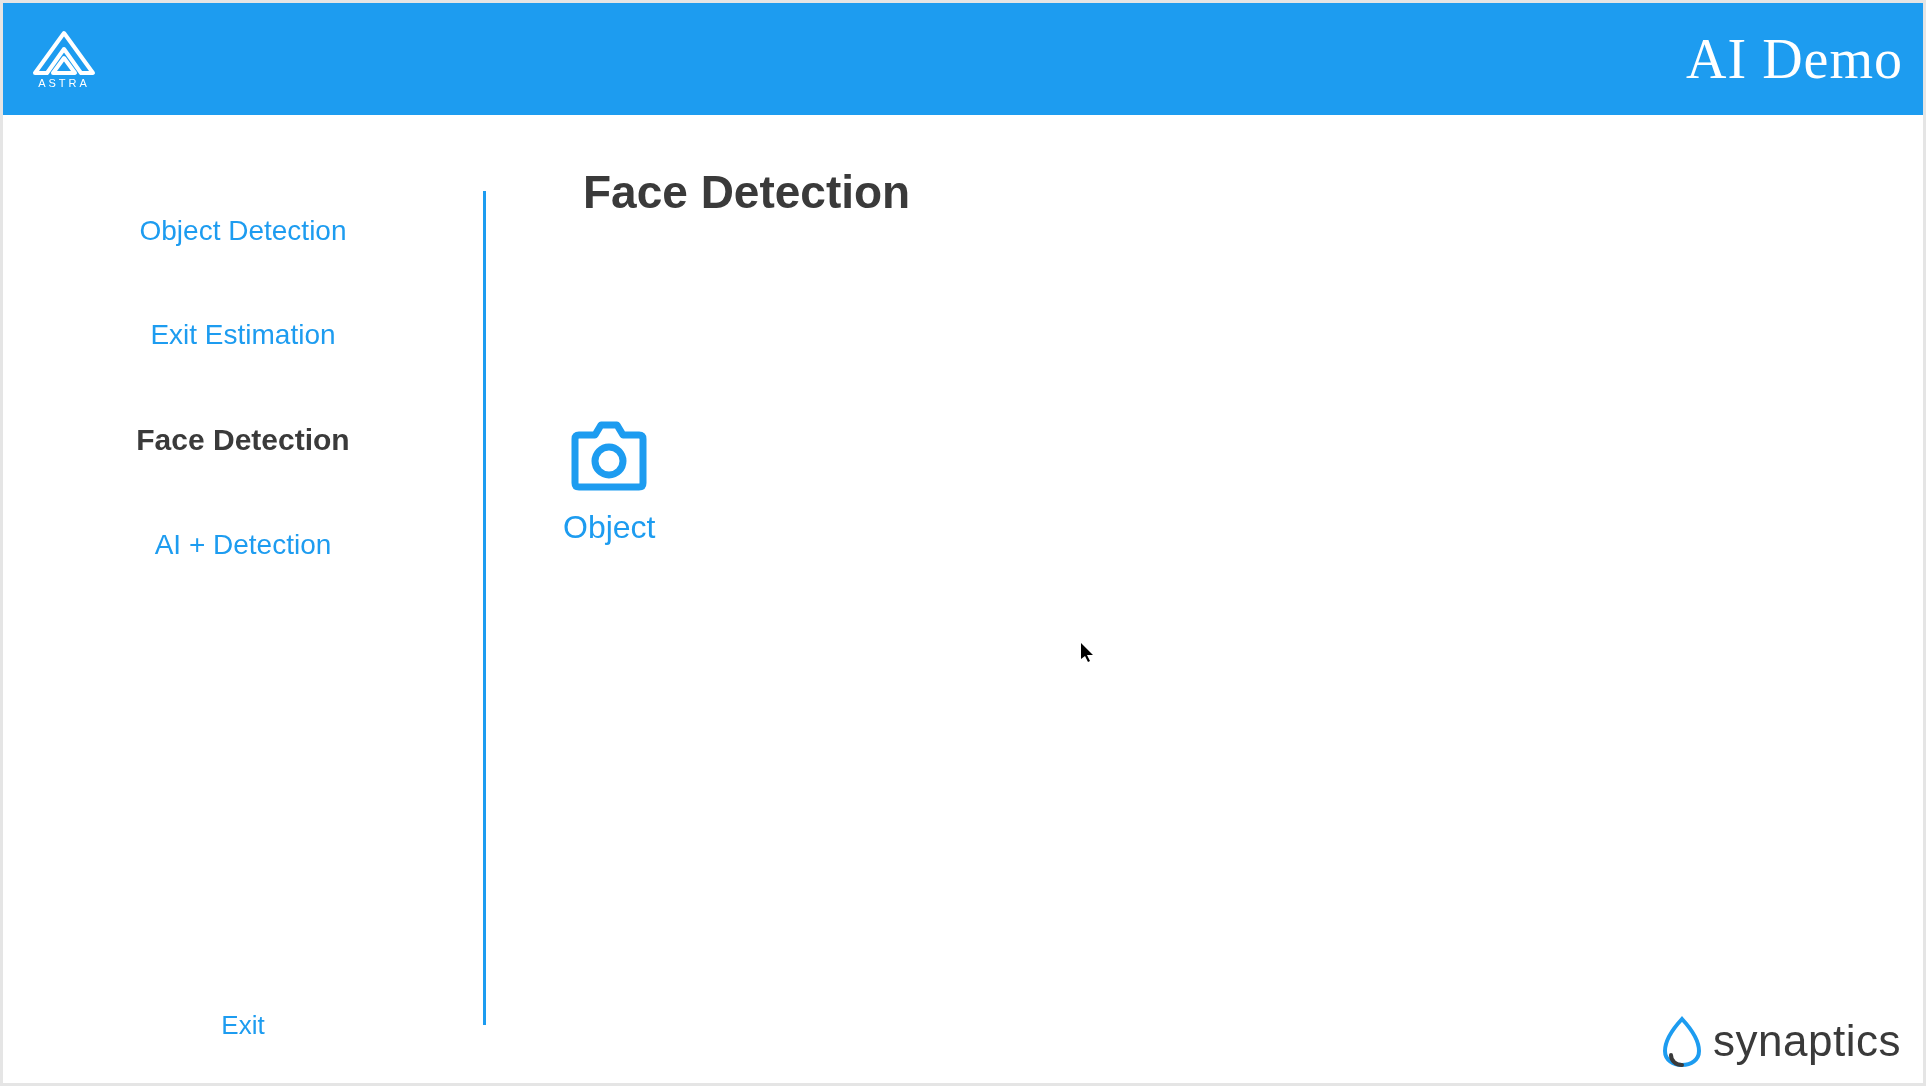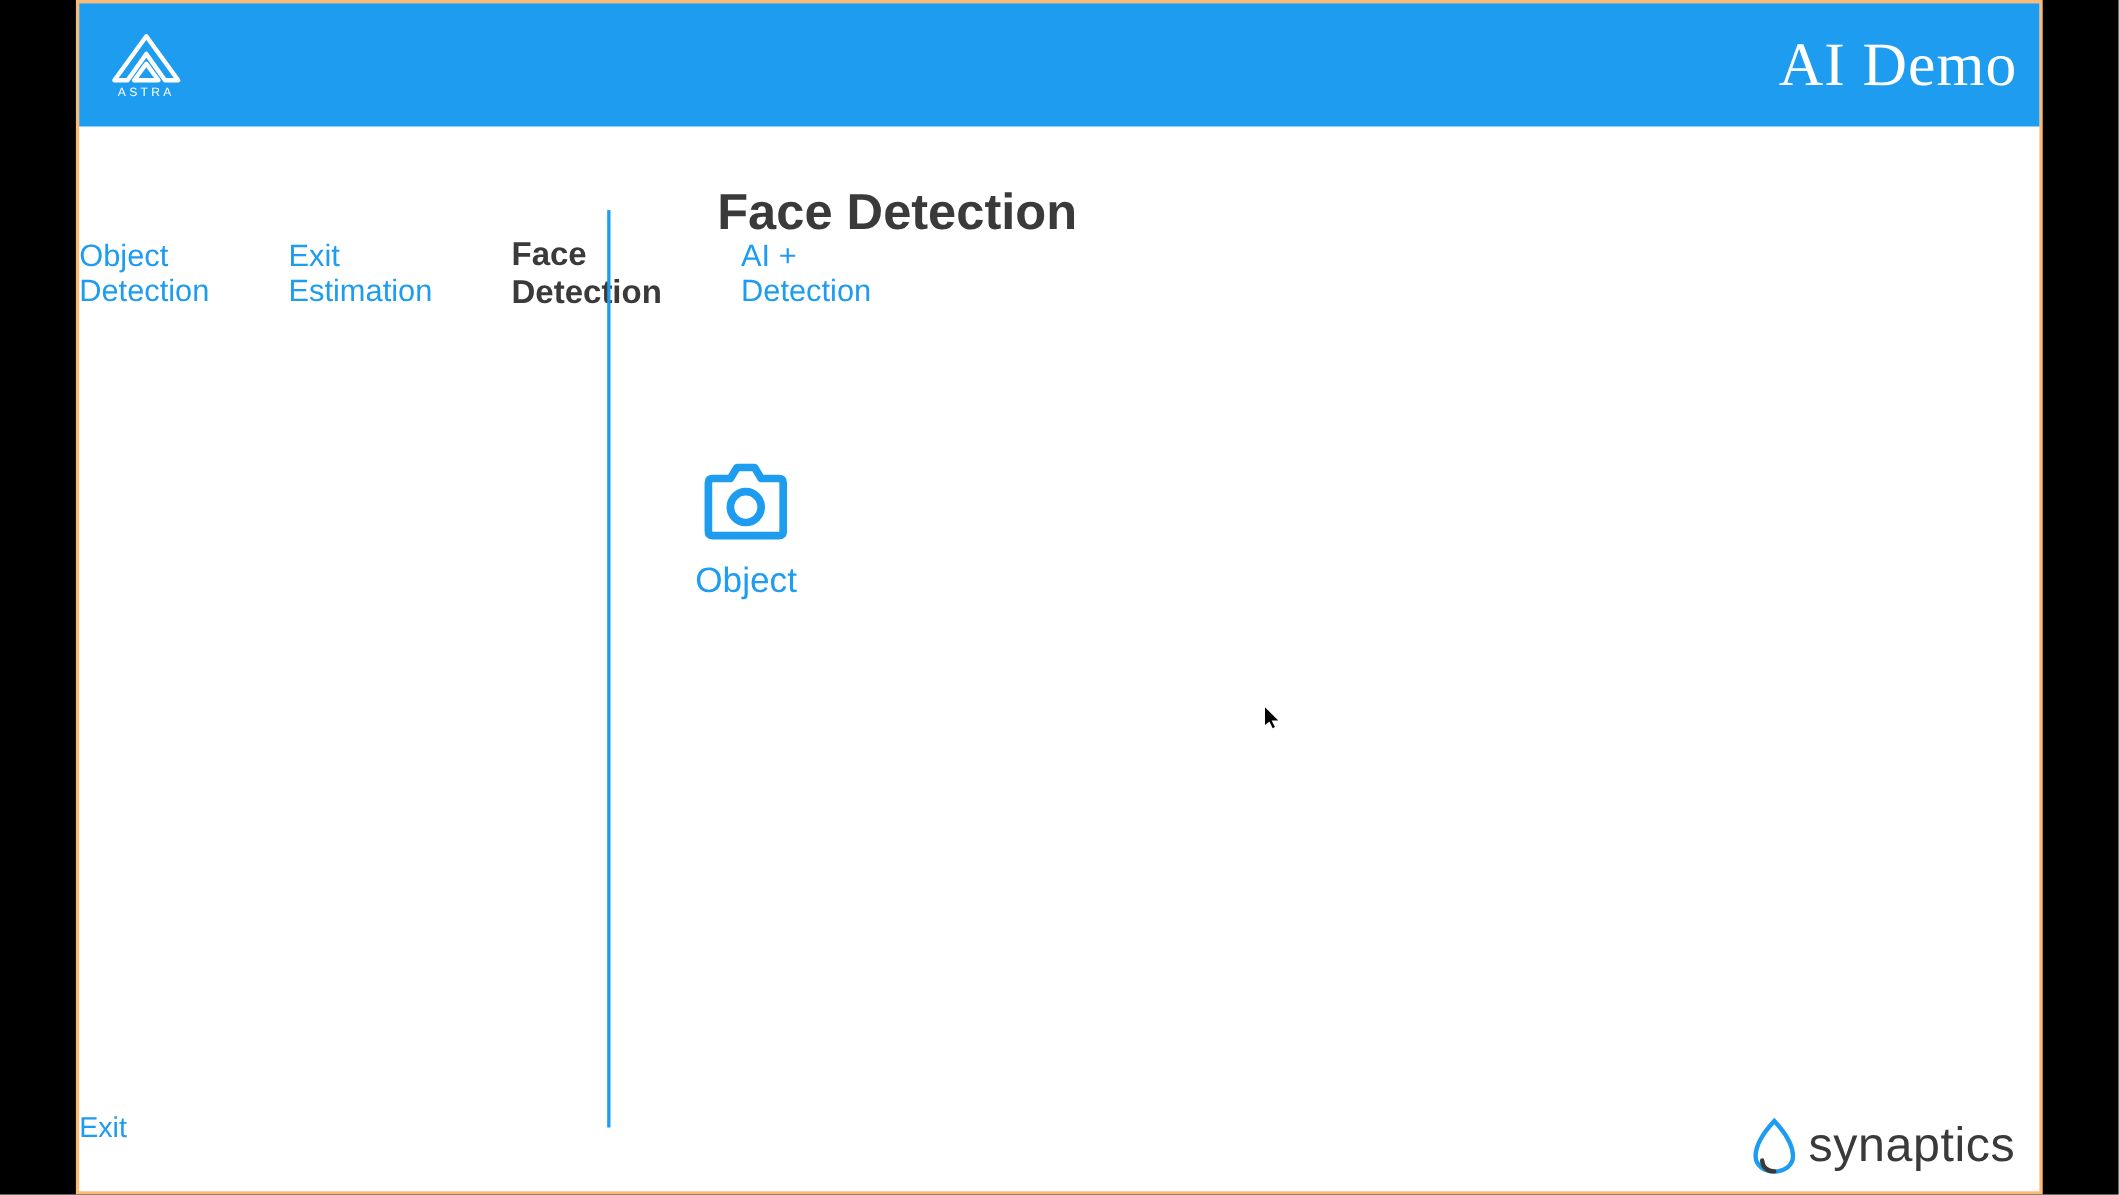--- a/index.html
+++ b/index.html
@@ -5,23 +5,23 @@
   * { box-sizing: border-box; margin: 0; padding: 0; }
   html, body { width: 100%; height: 100%; }
   body {
     font-family: Arial, Helvetica, sans-serif;
     background: #000;
     display: flex;
     align-items: center;
     justify-content: center;
   }
   .frame {
-    width: 1788px;
+    width: 1926px;
     height: 1086px;
-    background: #fdba74;
+    background: #e5e5e5;
     padding: 3px;
   }
   .app {
     width: 100%;
     height: 100%;
     background: #fff;
     display: flex;
     flex-direction: column;
     position: relative;
   }
@@ -51,41 +51,41 @@
     display: flex;
     position: relative;
   }
   .sidebar {
     width: 480px;
     position: relative;
     padding-top: 100px;
   }
   .sidebar-items {
     display: flex;
-    flex-direction: row;
+    flex-direction: column;
     align-items: center;
     gap: 72px;
   }
   .sidebar-item {
     font-size: 28px;
     color: #1d9cf0;
     cursor: pointer;
     font-weight: 400;
   }
   .sidebar-item.selected {
     color: #3a3a3a;
     font-weight: 600;
     font-size: 30px;
   }
   .sidebar-exit {
     position: absolute;
     bottom: 42px;
     left: 0;
     right: 0;
-    text-align: left;
+    text-align: center;
     font-size: 26px;
     color: #1d9cf0;
     cursor: pointer;
   }
   .divider {
     position: absolute;
     left: 480px;
     top: 76px;
     bottom: 58px;
     width: 3px;

